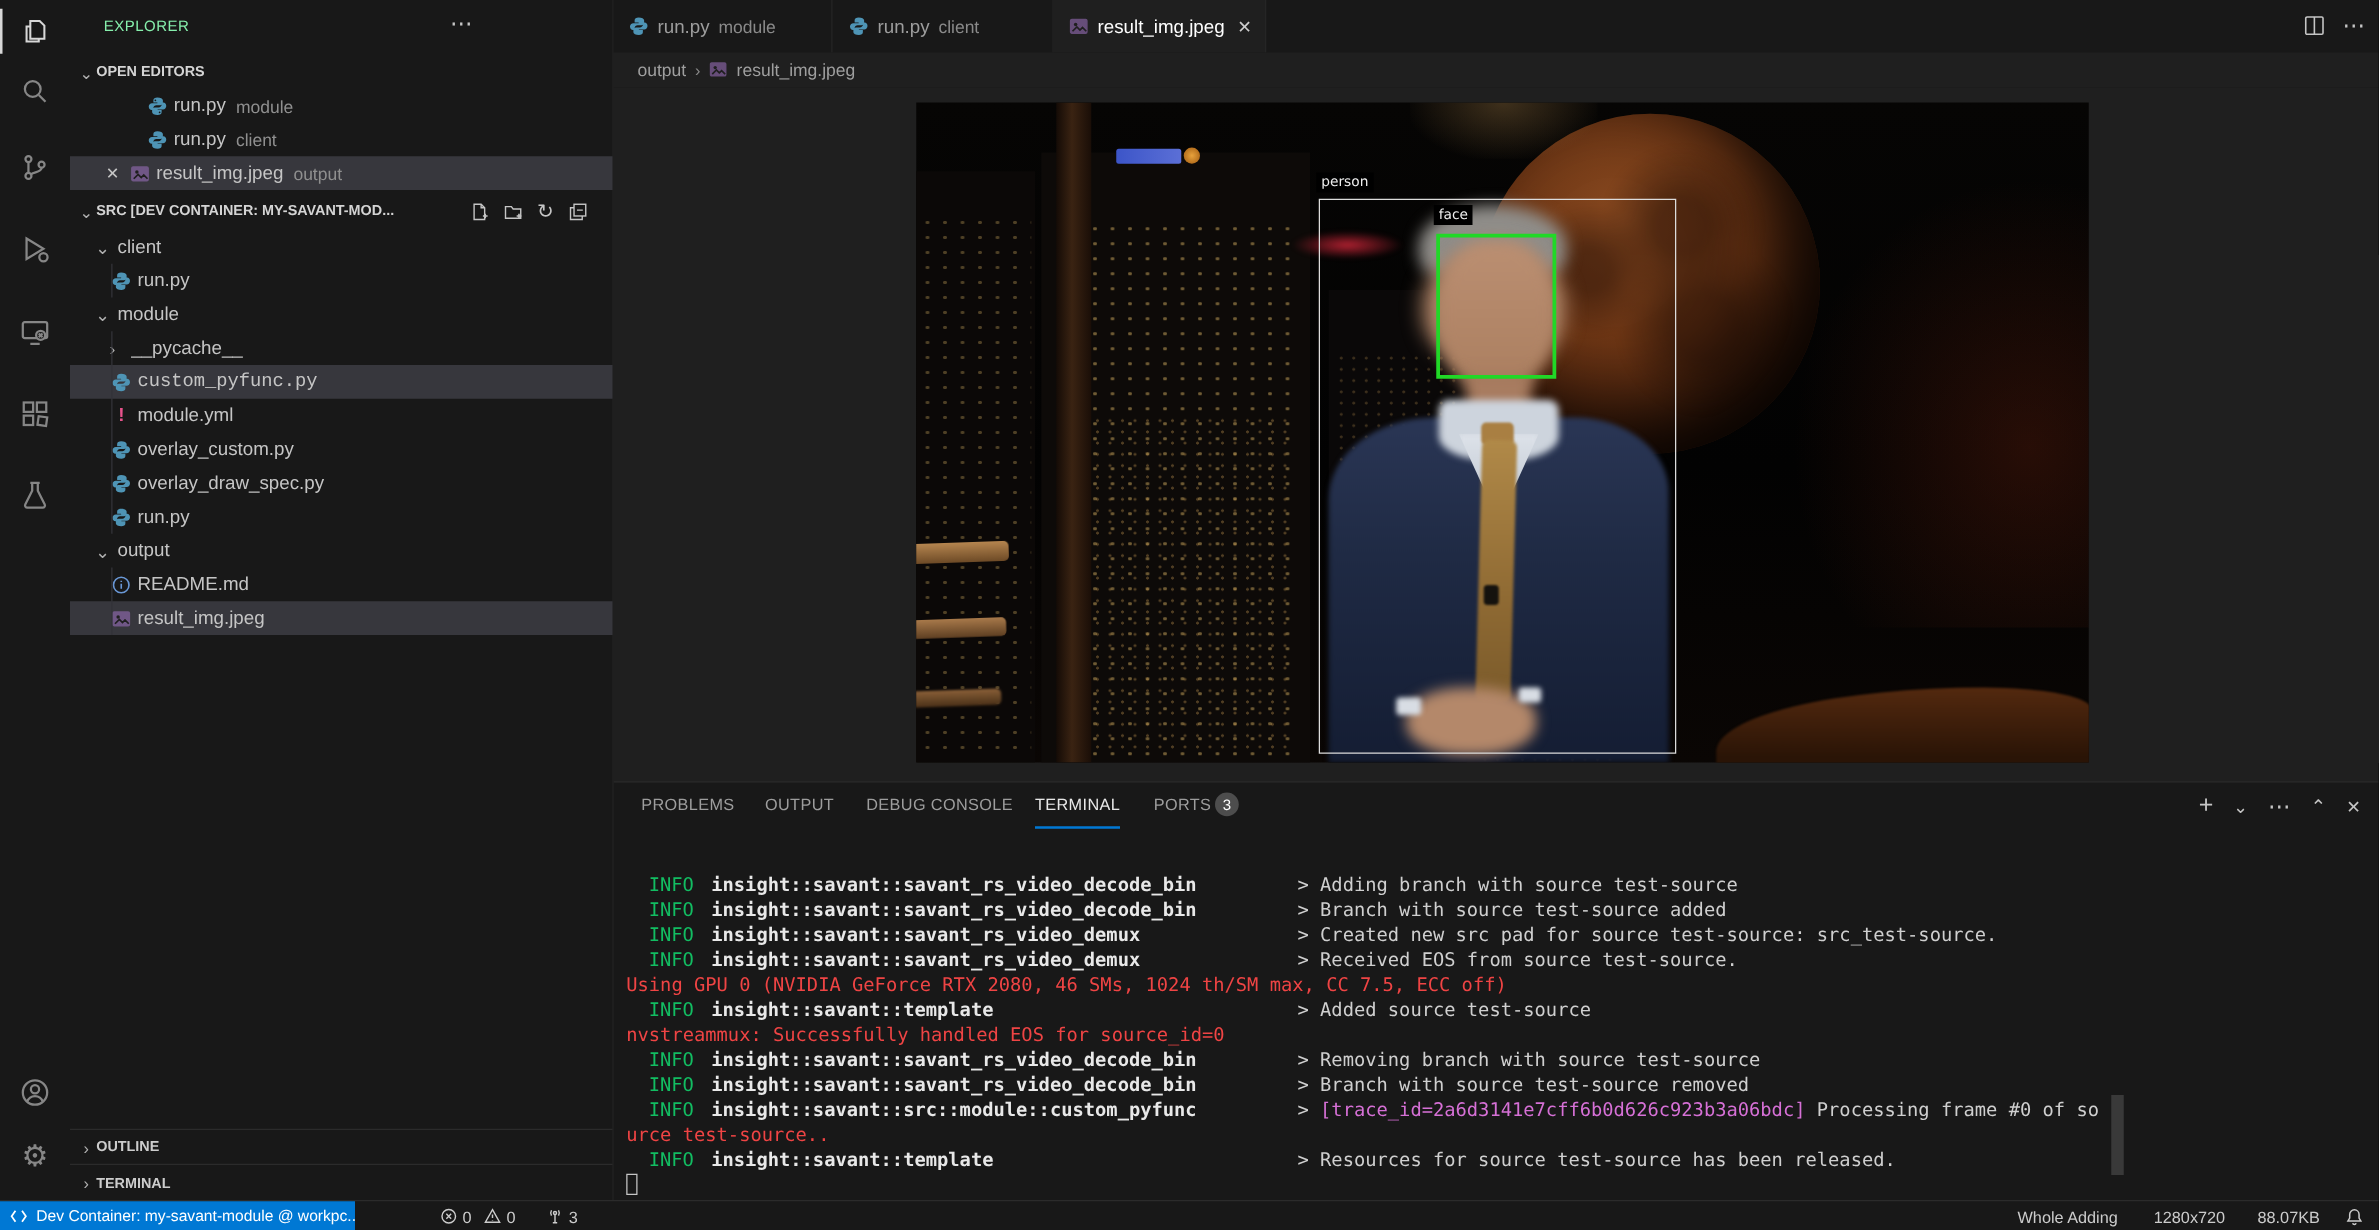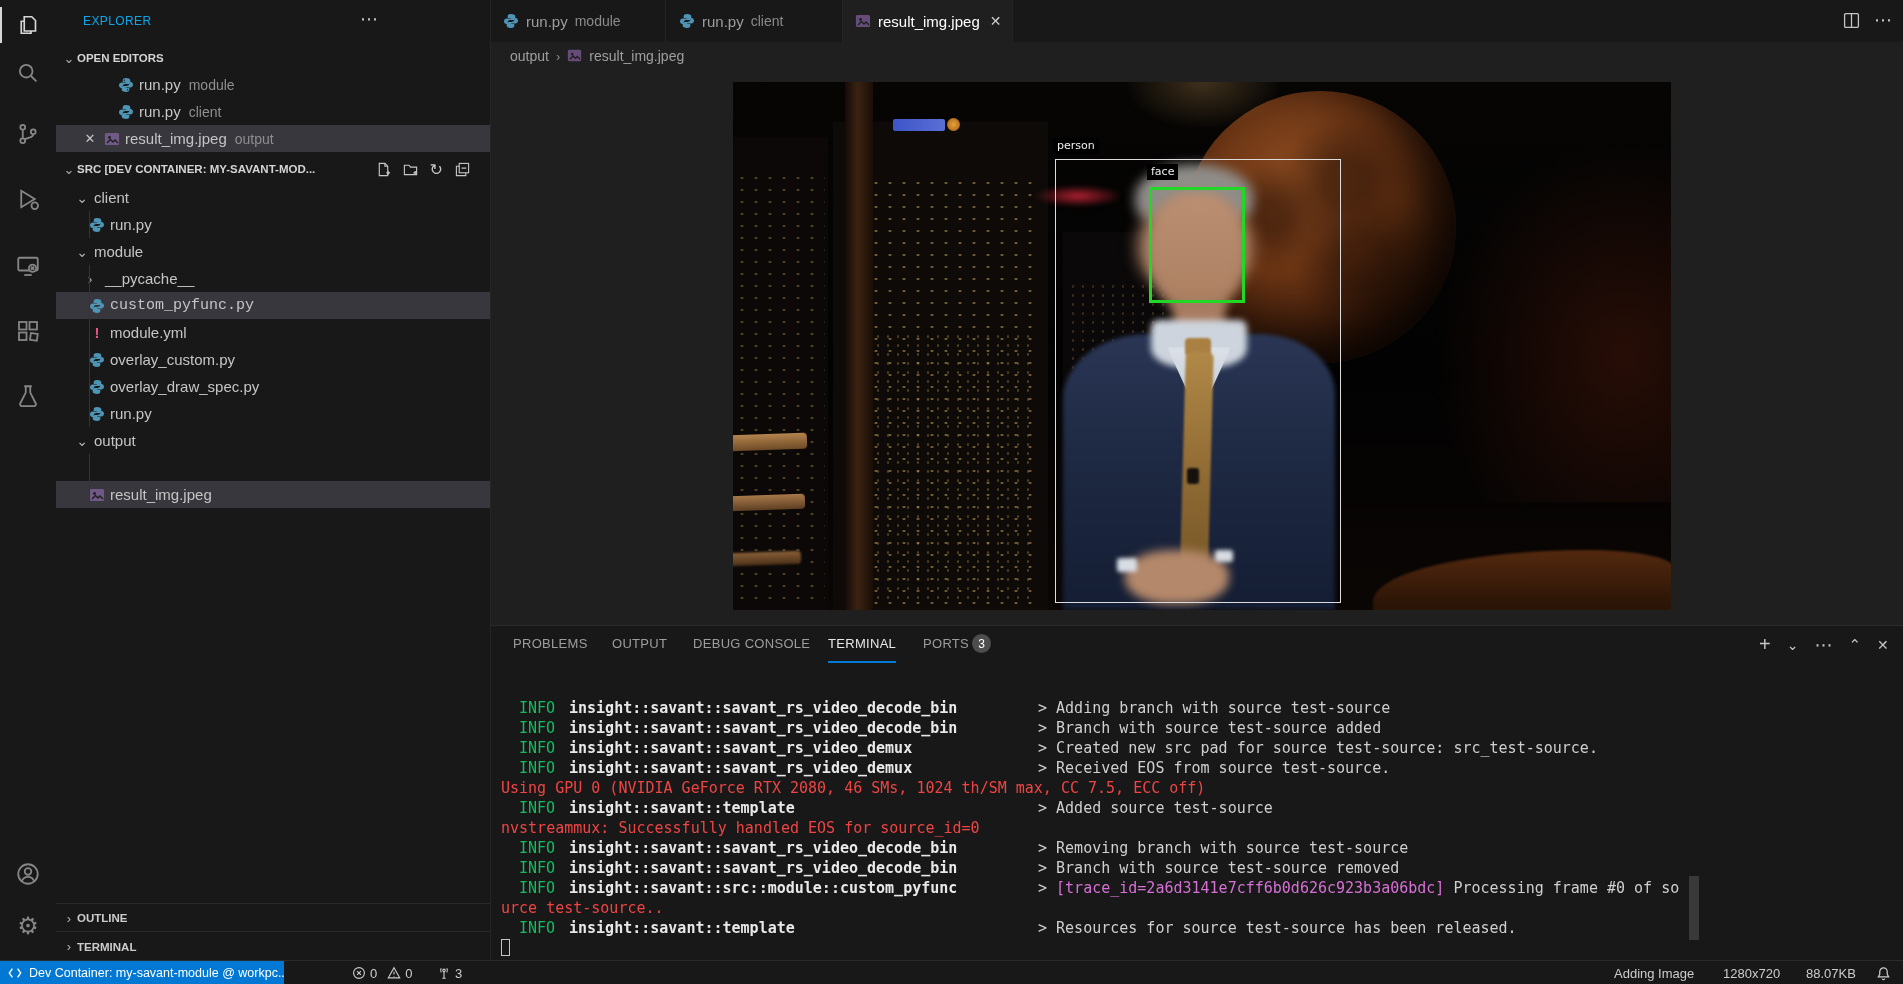--- a/index.html
+++ b/index.html
@@ -10,21 +10,21 @@
 
   
   #abar{left:0;top:0;width:56px;height:960px;background:#181818;border-right:1px solid #252525;}
   .aicon{position:absolute;left:0;width:56px;height:40px;display:flex;align-items:center;justify-content:center;color:#868686;}
   .aicon.active{color:#d7d7d7;}
   .aicon.active::before{content:"";position:absolute;left:0;top:2px;width:2px;height:36px;background:#d7d7d7;}
   .aicon .uni{font-size:24px;line-height:1;}
 
   
   #sidebar{left:56px;top:0;width:434px;height:960px;background:#181818;border-right:1px solid #252525;}
-  .sb-title{position:absolute;left:27px;top:14px;font-size:12px;letter-spacing:.4px;color:#0ea5e9;}
+  .sb-title{position:absolute;left:27px;top:14px;font-size:12px;letter-spacing:.4px;color:#86efac;}
   .sb-more{position:absolute;left:300px;top:8px;width:26px;height:22px;color:#c5c5c5;font-size:18px;text-align:center;cursor:pointer;}
   .sect-head{position:absolute;left:0;width:434px;height:28px;display:flex;align-items:center;font-weight:bold;font-size:11.5px;color:#d4d4d4;}
   .sect-head .chev{width:16px;margin-left:5px;color:#b0b0b0;font-size:13px;font-weight:normal;text-align:center;}
   .row{position:absolute;left:0;width:434px;height:27px;display:flex;align-items:center;font-size:15px;color:#c5c5c5;white-space:nowrap;}
   .row.sel{background:#37373d;}
   .row .detail{color:#8f8f8f;font-size:14px;margin-left:8px;}
   .row .chev{color:#b0b0b0;font-size:14px;width:14px;text-align:center;}
   .fic{width:16px;height:16px;margin-right:5px;flex:0 0 16px;}
   .fic.py{color:#4e94b5;}
   .fic.img{color:#a074c4;}
@@ -293,20 +293,30 @@
             <path d="M8.1 15c1.9 0 3.2-.8 3.2-2.2V11H8.1v-.5h4.3c1.4 0 2.6-1.1 2.6-2.7S14 5 12.6 5h-1.3v1.6c0 1.3-1.1 2.3-2.4 2.3H5.8c-1.2 0-2.1 1-2.1 2.2v1.7C3.7 14.1 5.6 15 8.1 15z"></path>
           </svg>
         </span>
       <span>run.py</span>
     </div>
     <div class="row" style="top:427px;">
       <span style="width:19px;flex:0 0 19px;"></span>
         <span class="chev">⌄</span>
       <span style="margin-left:5px;">output</span>
     </div>
+    <div class="row" style="top:454px;">
+      <span style="width:33px;flex:0 0 33px;"></span>
+      <span class="fic info">
+          <svg width="16" height="16" viewBox="0 0 16 16" fill="none" stroke="currentColor" stroke-width="1.3">
+            <circle cx="8" cy="8" r="6.2"></circle>
+            <path d="M8 7v4M8 4.6v.9"></path>
+          </svg>
+        </span>
+      <span>README.md</span>
+    </div>
     <div class="row sel" style="top:481px;">
       <span style="width:33px;flex:0 0 33px;"></span>
       <span class="fic img">
           <svg width="16" height="16" viewBox="0 0 16 16" fill="none" stroke="currentColor" stroke-width="1.2">
             <rect x="1.5" y="2.5" width="13" height="11" rx="1" fill="currentColor" opacity=".55"></rect>
             <circle cx="5.5" cy="6.5" r="1.4" fill="#1f1f1f" stroke="none"></circle>
             <path d="M3 12l3.5-3.5 2.5 2.5 2-2L14 12" stroke="#1f1f1f" stroke-width="1.4" fill="none"></path>
           </svg>
         </span>
       <span>result_img.jpeg</span>
@@ -510,21 +520,21 @@
       <span>
           <svg width="14" height="14" viewBox="0 0 16 16" fill="none" stroke="currentColor" stroke-width="1.3">
             <path d="M8 6v8M6 14h4"></path>
             <circle cx="8" cy="5" r="1.4"></circle>
             <path d="M4.8 2.5a5 5 0 0 0 0 5M11.2 2.5a5 5 0 0 1 0 5"></path>
           </svg>
         </span>
       <span>3</span>
     </div>
     <div class="sitem" style="left:1614px;">
-        <span>Adding Image</span>
+        <span>Whole Adding</span>
       </div>
     <div class="sitem" style="left:1723px;">
         <span>1280x720</span>
       </div>
     <div class="sitem" style="left:1806px;">
         <span>88.07KB</span>
       </div>
     <div class="sitem" style="left:1876px;">
       <svg width="15" height="15" viewBox="0 0 16 16" fill="none" stroke="currentColor" stroke-width="1.3">
           <path d="M8 2a4 4 0 0 1 4 4v3l1.5 2.5h-11L4 9V6a4 4 0 0 1 4-4z"></path>

